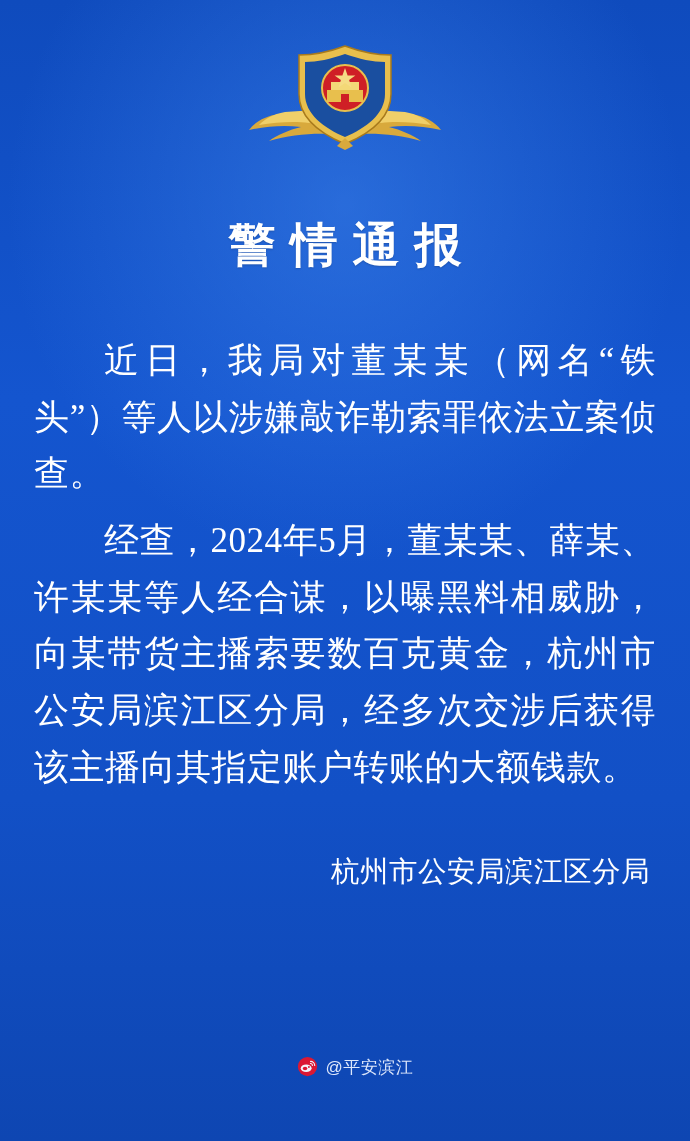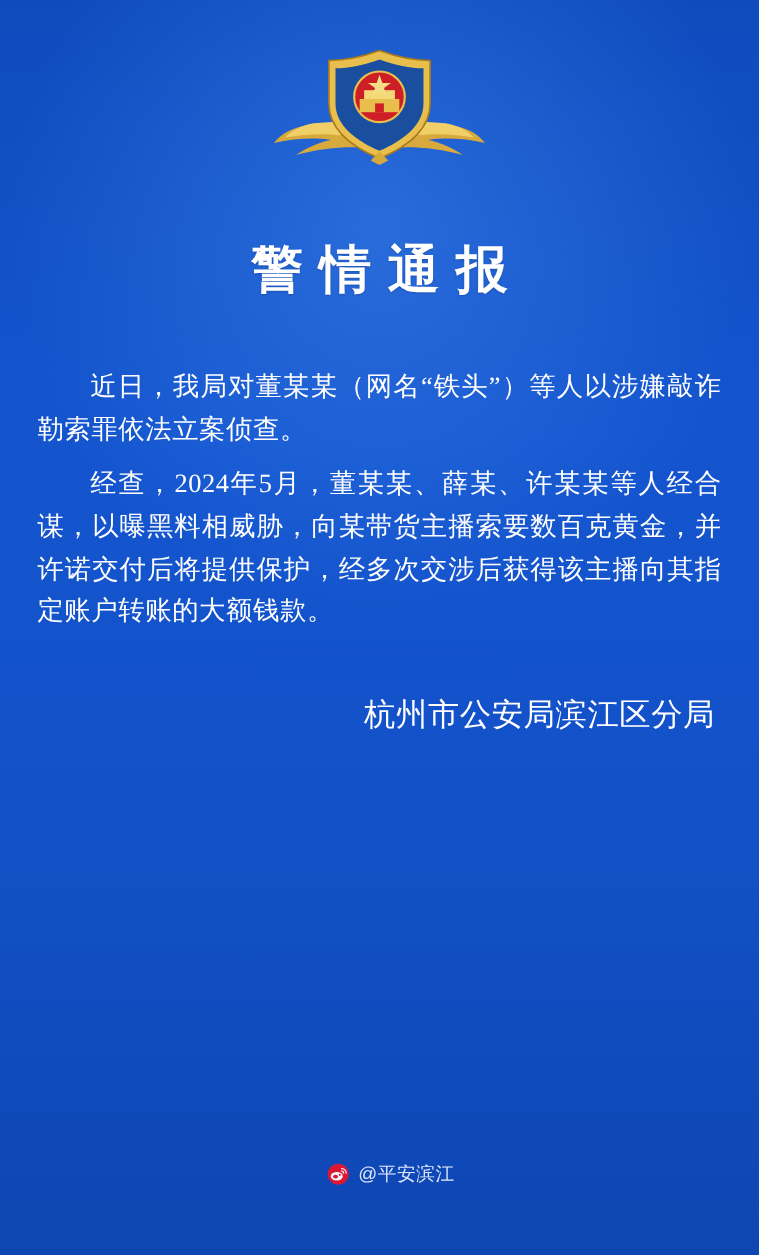--- a/index.html
+++ b/index.html
@@ -56,21 +56,21 @@
     text-indent: 15px;
     font-weight: bold;
     font-family: "Liberation Serif", "DejaVu Serif", serif;
     color: #ffffff;
     text-shadow: 0 1px 2px rgba(0,0,0,0.18);
   }
 
   
   .body {
     margin: 56px 34px 0 34px;
-    font-size: 24px;
+    font-size: 35px;
     line-height: 1.62;
     letter-spacing: 0.5px;
     text-align: justify;
   }
   .para {
     text-indent: 2em;
     margin: 0 0 10px 0;
   }
 
   
@@ -86,21 +86,20 @@
   .sign-date { display: block; }
 
   
   .footer {
     position: absolute;
     left: 0;
     right: 0;
     bottom: 18px;
     display: flex;
     justify-content: center;
-    align-items: center;
     gap: 8px;
     opacity: 0.95;
     padding-left: 20px;
   }
   .weibo-icon {
     width: 21px;
     height: 21px;
     display: block;
   }
   .footer-text {
@@ -140,21 +139,21 @@
       <polygon fill="#f5dc85" points="100,26 102.6,33.4 110.4,33.4 104.1,38 106.5,45.4 100,40.9 93.5,45.4 95.9,38 89.6,33.4 97.4,33.4"></polygon>
 
       <path d="M100 96 L92 104 L100 108 L108 104 Z" fill="#d8a93c"></path>
     </svg>
   </div>
 
   <div class="title">警情通报</div>
 
   <div class="body">
     <p class="para">近日，我局对董某某（网名“铁头”）等人以涉嫌敲诈勒索罪依法立案侦查。</p>
-    <p class="para">经查，2024年5月，董某某、薛某、许某某等人经合谋，以曝黑料相威胁，向某带货主播索要数百克黄金，并许诺交付后将提供保护，经多次交涉后获得该主播向其指定账户转账的大额钱款。</p>
+    <p class="para">经查，2024年5月，董某某、薛某、许某某等人经合谋，以曝黑料相威胁，向某带货主播索要数百克黄金，杭州市公安局滨江区分局，经多次交涉后获得该主播向其指定账户转账的大额钱款。</p>
   </div>
 
   <div class="sign">
     <span class="sign-line">杭州市公安局滨江区分局</span>
   </div>
 
   <div class="footer">
     <svg class="weibo-icon" viewBox="0 0 24 24" aria-label="weibo">
       <circle cx="12" cy="12" r="11" fill="#e6162d"></circle>
       <ellipse cx="10.5" cy="14" rx="6.2" ry="4.4" fill="#ffffff"></ellipse>

